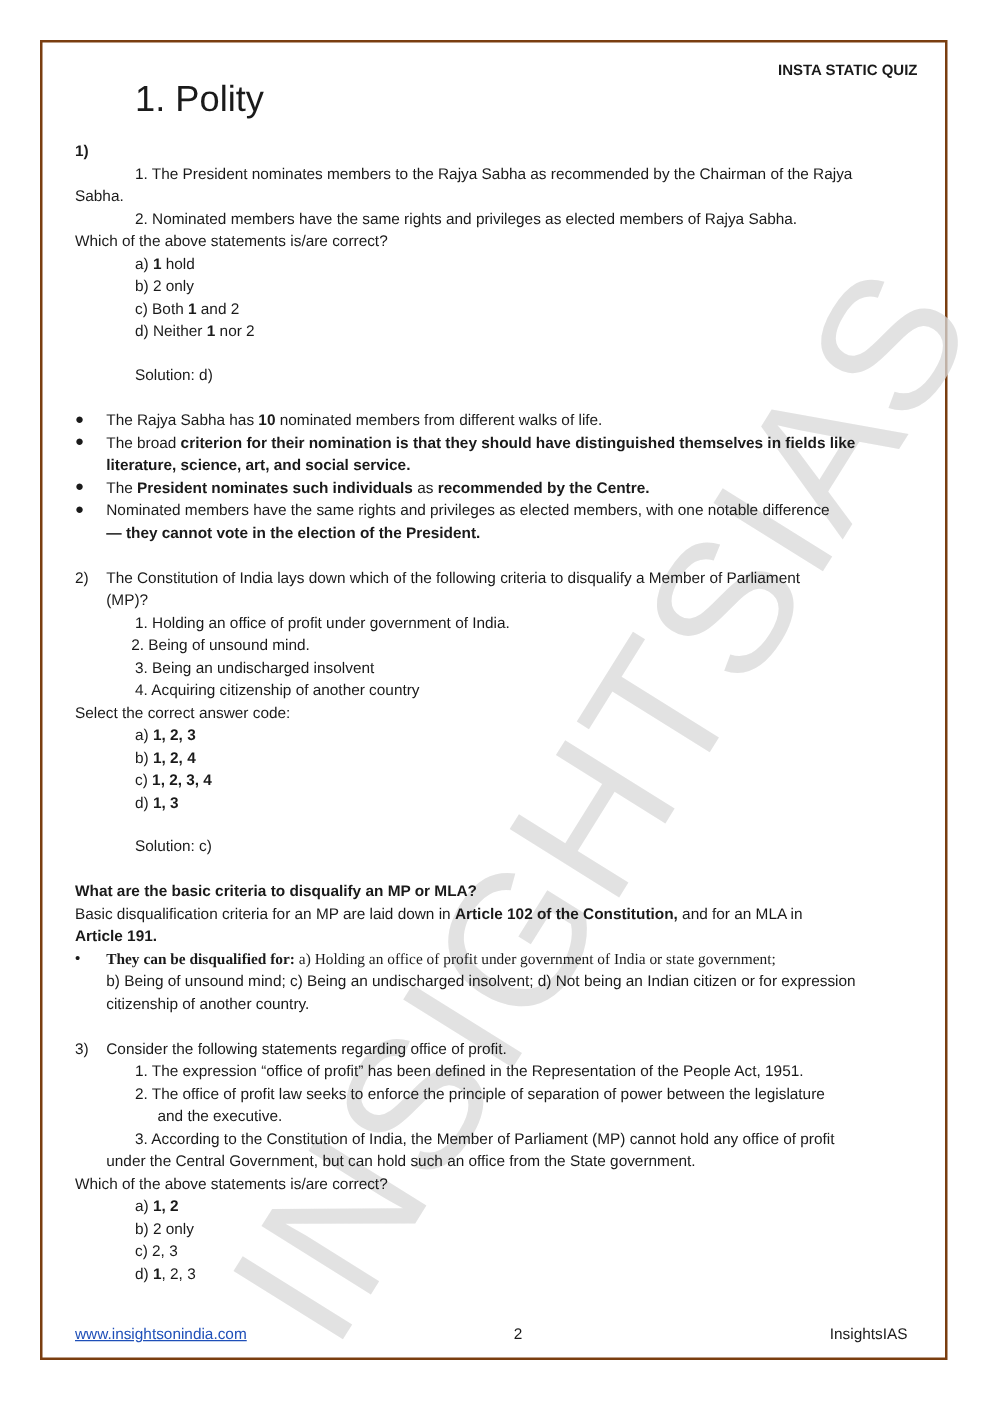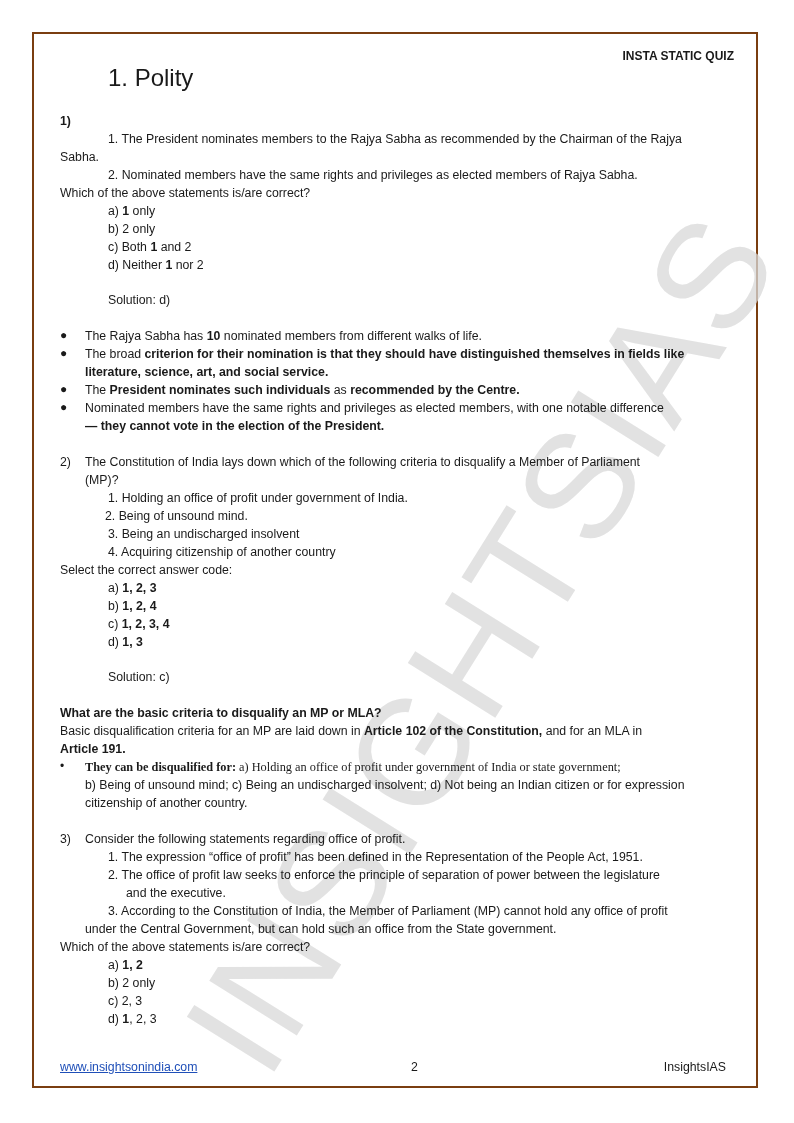--- a/index.html
+++ b/index.html
@@ -7,21 +7,21 @@
            font-family: "Liberation Sans", sans-serif; color: #1a1a1a; }
     .page-border { position: absolute; left: 32px; top: 32px; width: 726px; height: 1056px;
                    border: 2px solid #7a3e10; box-sizing: border-box; }
     .watermark { position: absolute; left: 90px; top: 470px; width: 760px;
                  font-family: "Liberation Sans", sans-serif; font-size: 150px; font-weight: normal;
                  color: #d9d9d9; transform: rotate(-58deg); transform-origin: left top;
                  letter-spacing: 2px; white-space: nowrap; opacity: 0.75; z-index: 0;
                  left: 150px; top: 1010px; }
     .content { position: absolute; left: 0; top: 0; width: 794px; height: 1123px; z-index: 1; }
     .header-right { position: absolute; right: 60px; top: 49px; font-size: 12px; font-weight: bold; }
-    .title { position: absolute; left: 108px; top: 64px; font-size: 24px; font-weight: normal; }
+    .title { position: absolute; left: 108px; top: 64px; font-size: 29px; font-weight: normal; }
     .line { position: absolute; font-size: 12.3px; line-height: 18px; white-space: nowrap; }
     .b { font-weight: bold; }
     .bullet { position: absolute; font-size: 12px; }
     .footer-link { position: absolute; left: 60px; top: 1060px; font-size: 12.3px; color: #1f4fb8;
                    text-decoration: underline; }
     .footer-page { position: absolute; left: 411px; top: 1060px; font-size: 12.3px; }
     .footer-brand { position: absolute; right: 68px; top: 1060px; font-size: 12.3px; }
   </style>
 </head>
 <body>
@@ -32,21 +32,21 @@
 <div class="content">
   <div class="header-right">INSTA STATIC QUIZ</div>
   <div class="title">1. Polity</div>
 
   <div class="line b" style="left:60px;top:112px;">1)</div>
   <div class="line" style="left:108px;top:130px;">1. The President nominates members to the Rajya Sabha as recommended by the Chairman of the Rajya</div>
   <div class="line" style="left:60px;top:148px;">Sabha.</div>
   <div class="line" style="left:108px;top:166px;">2. Nominated members have the same rights and privileges as elected members of Rajya Sabha.</div>
   <div class="line" style="left:60px;top:184px;">Which of the above statements is/are correct?</div>
 
-  <div class="line" style="left:108px;top:202px;"><span>a) </span><span class="b">1</span><span> only</span></div>
+  <div class="line" style="left:108px;top:202px;"><span>a) </span><span class="b">1</span><span> hold</span></div>
   <div class="line" style="left:108px;top:220px;"><span>b) 2 only</span></div>
   <div class="line" style="left:108px;top:238px;"><span>c) Both </span><span class="b">1</span><span> and 2</span></div>
   <div class="line" style="left:108px;top:256px;"><span>d) Neither </span><span class="b">1</span><span> nor 2</span></div>
   <div class="line" style="left:108px;top:291px;">Solution: d)</div>
 
   <div class="bullet" style="left:60px;top:328px;">●</div>
   <div class="line" style="left:85px;top:327px;"><span>The Rajya Sabha has </span><span class="b">10</span><span> nominated members from different walks of life.</span></div>
   <div class="bullet" style="left:60px;top:346px;">●</div>
   <div class="line" style="left:85px;top:345px;"><span>The broad </span><span class="b">criterion for their nomination is that they should have distinguished themselves in fields like</span></div>
   <div class="line b" style="left:85px;top:363px;">literature, science, art, and social service.</div>

